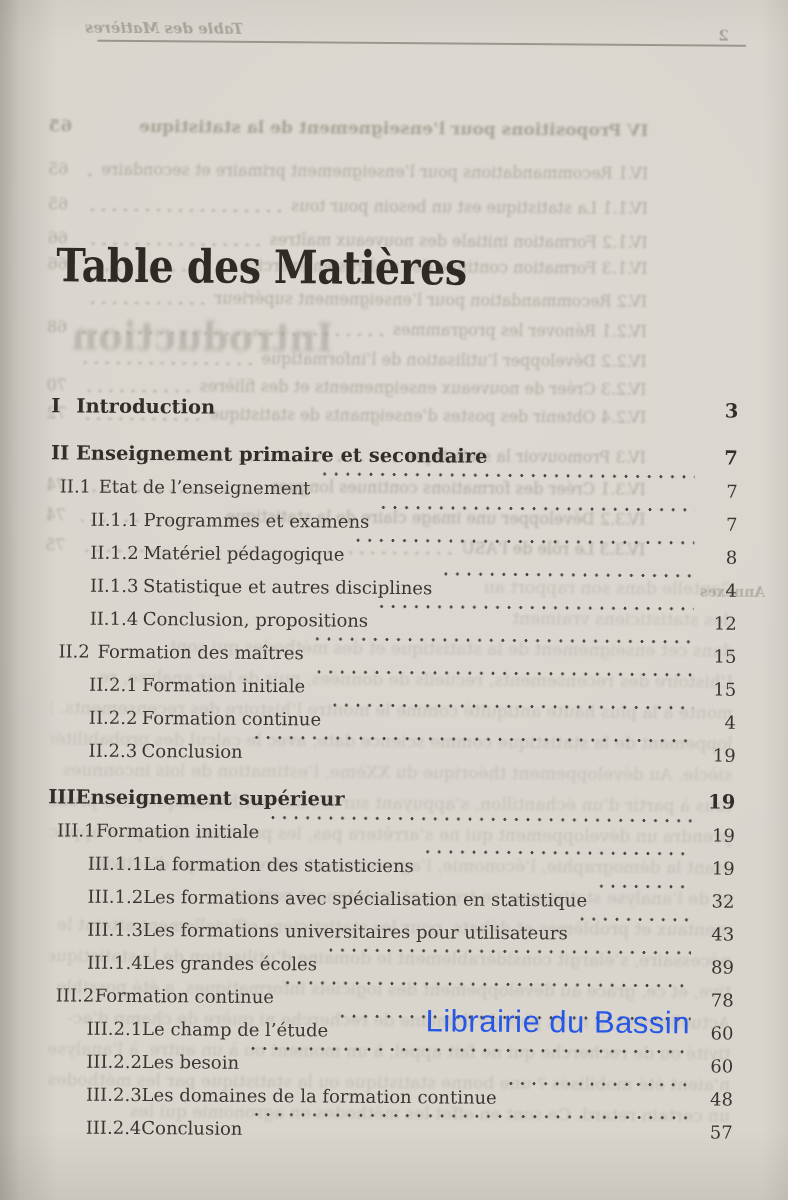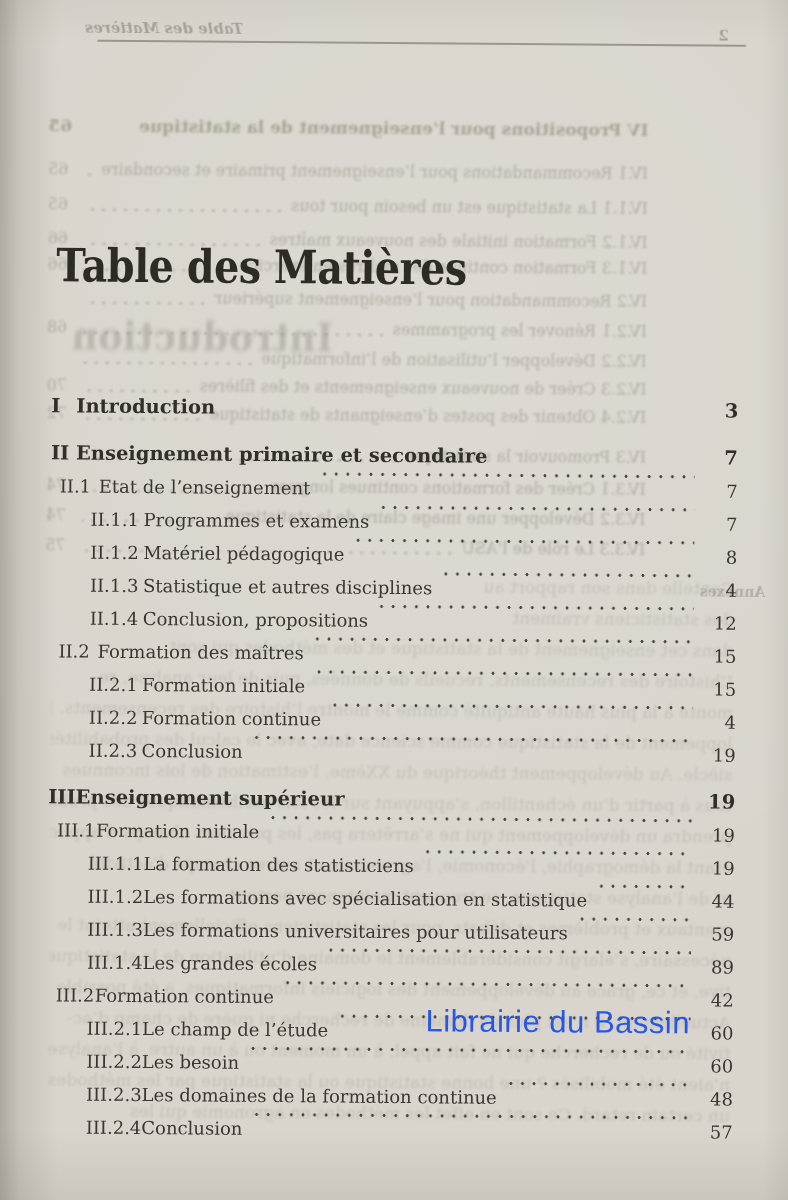--- a/index.html
+++ b/index.html
@@ -279,39 +279,39 @@
         <div class="toc-row subsection">
           <span class="num">III.1.1</span>
           <span class="label">La formation des statisticiens</span>
           <span class="leader"></span>
           <span class="pagenum">19</span>
         </div>
         <div class="toc-row subsection">
           <span class="num">III.1.2</span>
           <span class="label">Les formations avec spécialisation en statistique</span>
           <span class="leader"></span>
-          <span class="pagenum">44</span>
+          <span class="pagenum">32</span>
         </div>
         <div class="toc-row subsection">
           <span class="num">III.1.3</span>
           <span class="label">Les formations universitaires pour utilisateurs</span>
           <span class="leader"></span>
-          <span class="pagenum">59</span>
+          <span class="pagenum">43</span>
         </div>
         <div class="toc-row subsection">
           <span class="num">III.1.4</span>
           <span class="label">Les grandes écoles</span>
           <span class="leader"></span>
           <span class="pagenum">89</span>
         </div>
         <div class="toc-row section">
           <span class="num">III.2</span>
           <span class="label">Formation continue</span>
           <span class="leader"></span>
-          <span class="pagenum">42</span>
+          <span class="pagenum">78</span>
         </div>
         <div class="toc-row subsection">
           <span class="num">III.2.1</span>
           <span class="label">Le champ de l’étude</span>
           <span class="leader"></span>
           <span class="pagenum">60</span>
         </div>
         <div class="toc-row subsection">
           <span class="num">III.2.2</span>
           <span class="label">Les besoin</span>

